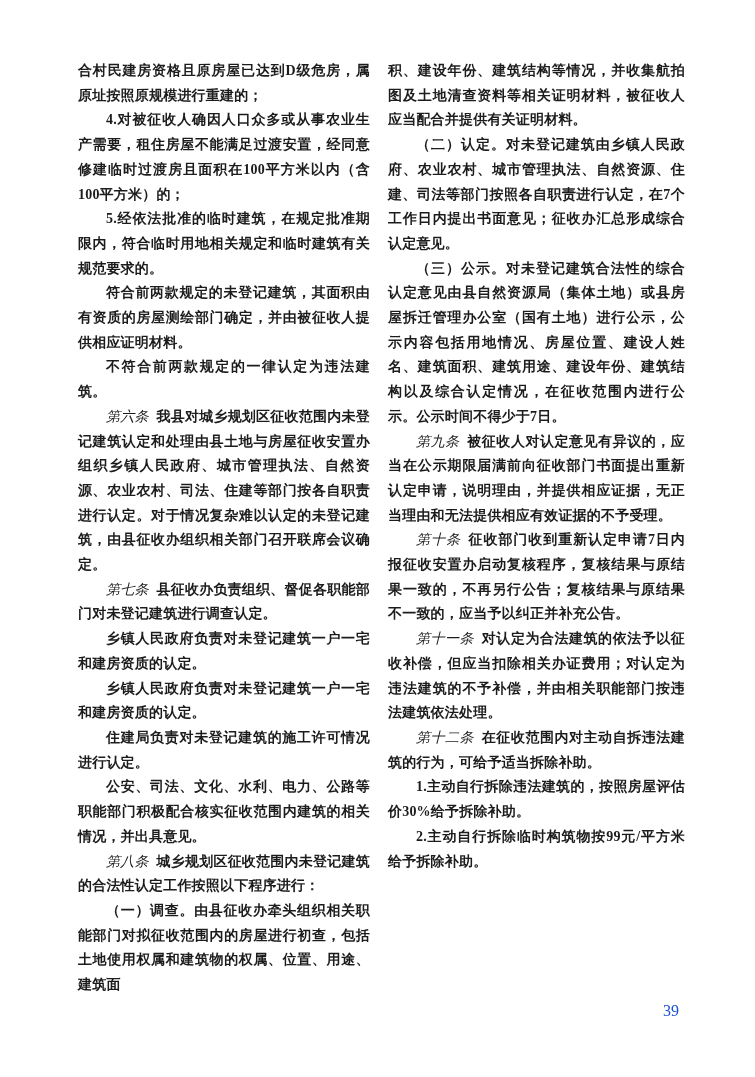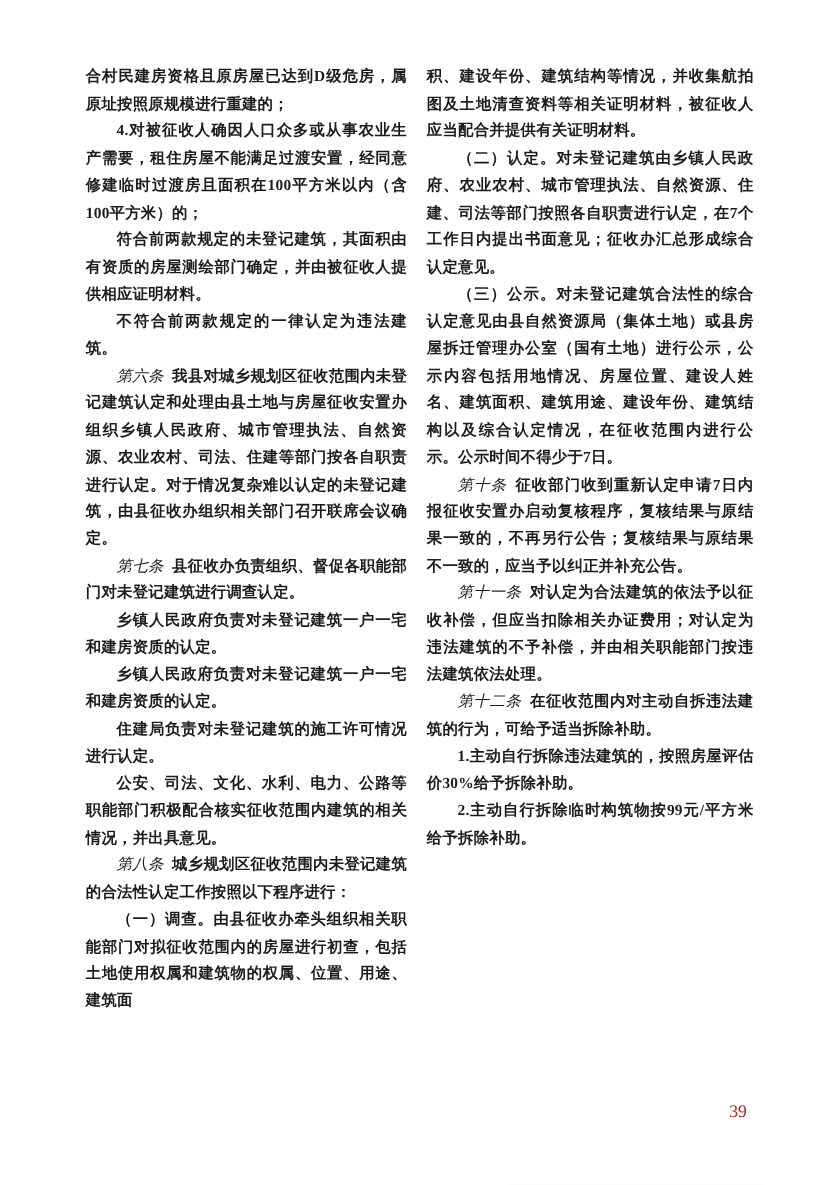--- a/index.html
+++ b/index.html
@@ -40,48 +40,50 @@
     font-style: italic;   
     font-weight: 400;
     margin-right: 0.55em;
   }
   .page-number {
     position: absolute;
     top: 1002px;
     right: 76px;
     font-size: 16px;
     font-weight: 400;
-    color: #b91c1c;
+    color: #1d4ed8;
   }
 </style>
 </head>
 <body>
 
 <div class="page">
   <div class="columns">
 
     <div class="column left">
       <p class="para"><span>合村民建房资格且原房屋已达到D级危房，属原址按照原规模进行重建的；</span></p>
       <p class="para indent"><span>4.对被征收人确因人口众多或从事农业生产需要，租住房屋不能满足过渡安置，经同意修建临时过渡房且面积在100平方米以内（含100平方米）的；</span></p>
+      <p class="para indent"><span>5.经依法批准的临时建筑，在规定批准期限内，符合临时用地相关规定和临时建筑有关规范要求的。</span></p>
       <p class="para indent"><span>符合前两款规定的未登记建筑，其面积由有资质的房屋测绘部门确定，并由被征收人提供相应证明材料。</span></p>
       <p class="para indent"><span>不符合前两款规定的一律认定为违法建筑。</span></p>
       <p class="para indent"><span class="lead">第六条</span><span>我县对城乡规划区征收范围内未登记建筑认定和处理由县土地与房屋征收安置办组织乡镇人民政府、城市管理执法、自然资源、农业农村、司法、住建等部门按各自职责进行认定。对于情况复杂难以认定的未登记建筑，由县征收办组织相关部门召开联席会议确定。</span></p>
       <p class="para indent"><span class="lead">第七条</span><span>县征收办负责组织、督促各职能部门对未登记建筑进行调查认定。</span></p>
       <p class="para indent"><span>乡镇人民政府负责对未登记建筑一户一宅和建房资质的认定。</span></p>
       <p class="para indent"><span>乡镇人民政府负责对未登记建筑一户一宅和建房资质的认定。</span></p>
       <p class="para indent"><span>住建局负责对未登记建筑的施工许可情况进行认定。</span></p>
       <p class="para indent"><span>公安、司法、文化、水利、电力、公路等职能部门积极配合核实征收范围内建筑的相关情况，并出具意见。</span></p>
       <p class="para indent"><span class="lead">第八条</span><span>城乡规划区征收范围内未登记建筑的合法性认定工作按照以下程序进行：</span></p>
       <p class="para indent"><span>（一）调查。由县征收办牵头组织相关职能部门对拟征收范围内的房屋进行初查，包括土地使用权属和建筑物的权属、位置、用途、建筑面</span></p>
     </div>
 
     <div class="column right">
       <p class="para"><span>积、建设年份、建筑结构等情况，并收集航拍图及土地清查资料等相关证明材料，被征收人应当配合并提供有关证明材料。</span></p>
       <p class="para indent"><span>（二）认定。对未登记建筑由乡镇人民政府、农业农村、城市管理执法、自然资源、住建、司法等部门按照各自职责进行认定，在7个工作日内提出书面意见；征收办汇总形成综合认定意见。</span></p>
       <p class="para indent"><span>（三）公示。对未登记建筑合法性的综合认定意见由县自然资源局（集体土地）或县房屋拆迁管理办公室（国有土地）进行公示，公示内容包括用地情况、房屋位置、建设人姓名、建筑面积、建筑用途、建设年份、建筑结构以及综合认定情况，在征收范围内进行公示。公示时间不得少于7日。</span></p>
+      <p class="para indent"><span class="lead">第九条</span><span>被征收人对认定意见有异议的，应当在公示期限届满前向征收部门书面提出重新认定申请，说明理由，并提供相应证据，无正当理由和无法提供相应有效证据的不予受理。</span></p>
       <p class="para indent"><span class="lead">第十条</span><span>征收部门收到重新认定申请7日内报征收安置办启动复核程序，复核结果与原结果一致的，不再另行公告；复核结果与原结果不一致的，应当予以纠正并补充公告。</span></p>
       <p class="para indent"><span class="lead">第十一条</span><span>对认定为合法建筑的依法予以征收补偿，但应当扣除相关办证费用；对认定为违法建筑的不予补偿，并由相关职能部门按违法建筑依法处理。</span></p>
       <p class="para indent"><span class="lead">第十二条</span><span>在征收范围内对主动自拆违法建筑的行为，可给予适当拆除补助。</span></p>
       <p class="para indent"><span>1.主动自行拆除违法建筑的，按照房屋评估价30%给予拆除补助。</span></p>
       <p class="para indent"><span>2.主动自行拆除临时构筑物按99元/平方米给予拆除补助。</span></p>
     </div>
 
   </div>
 
   <div class="page-number">39</div>

